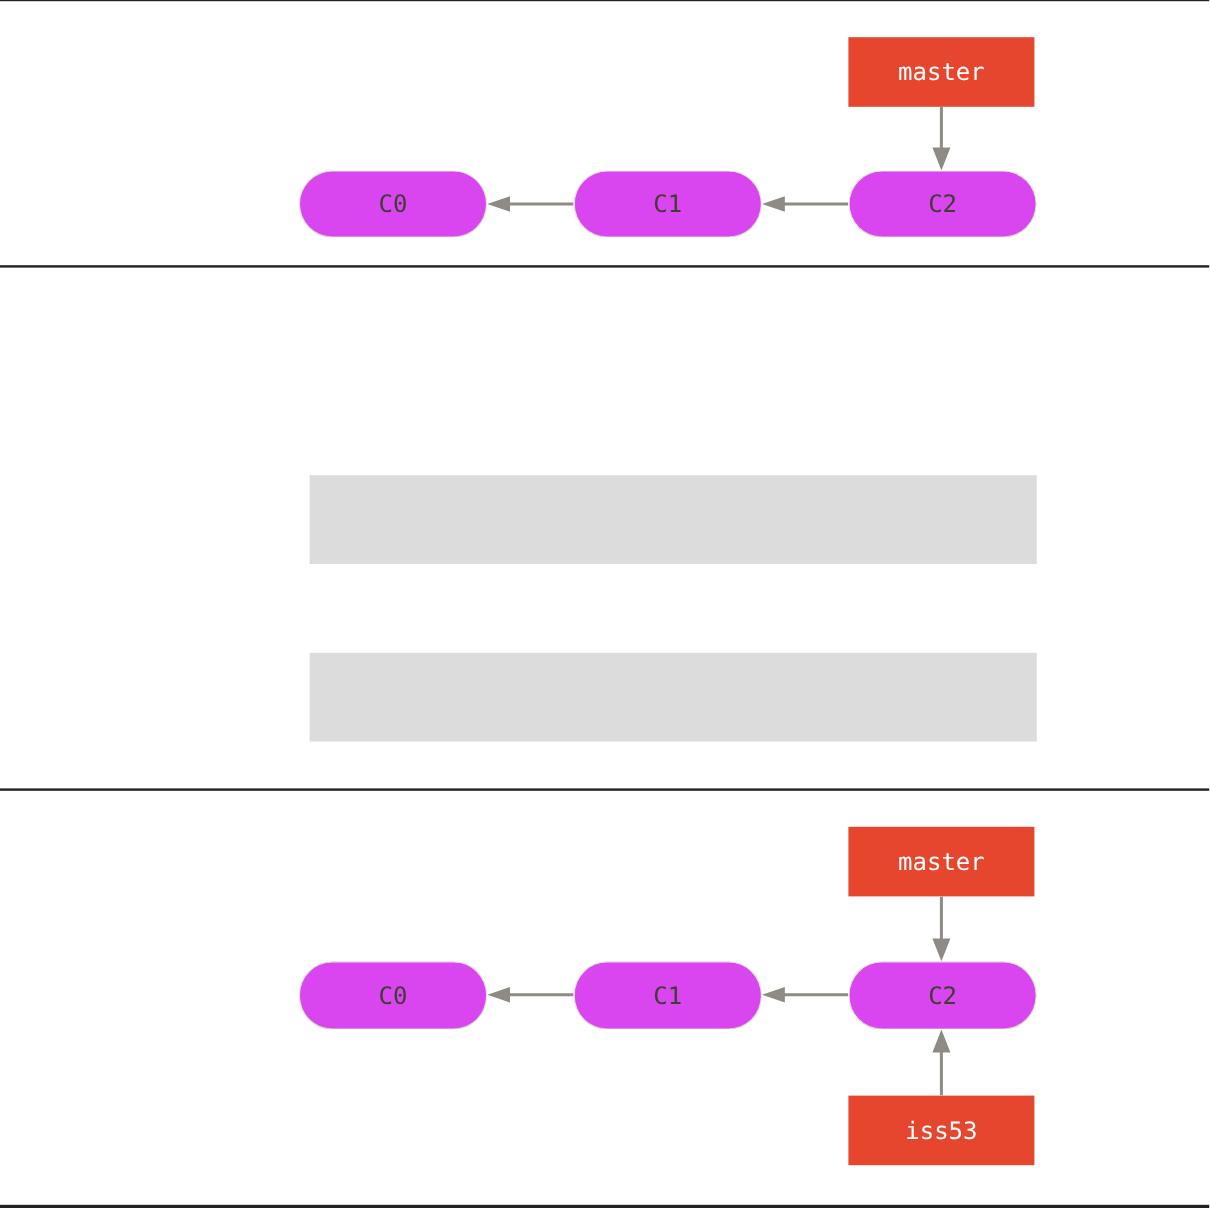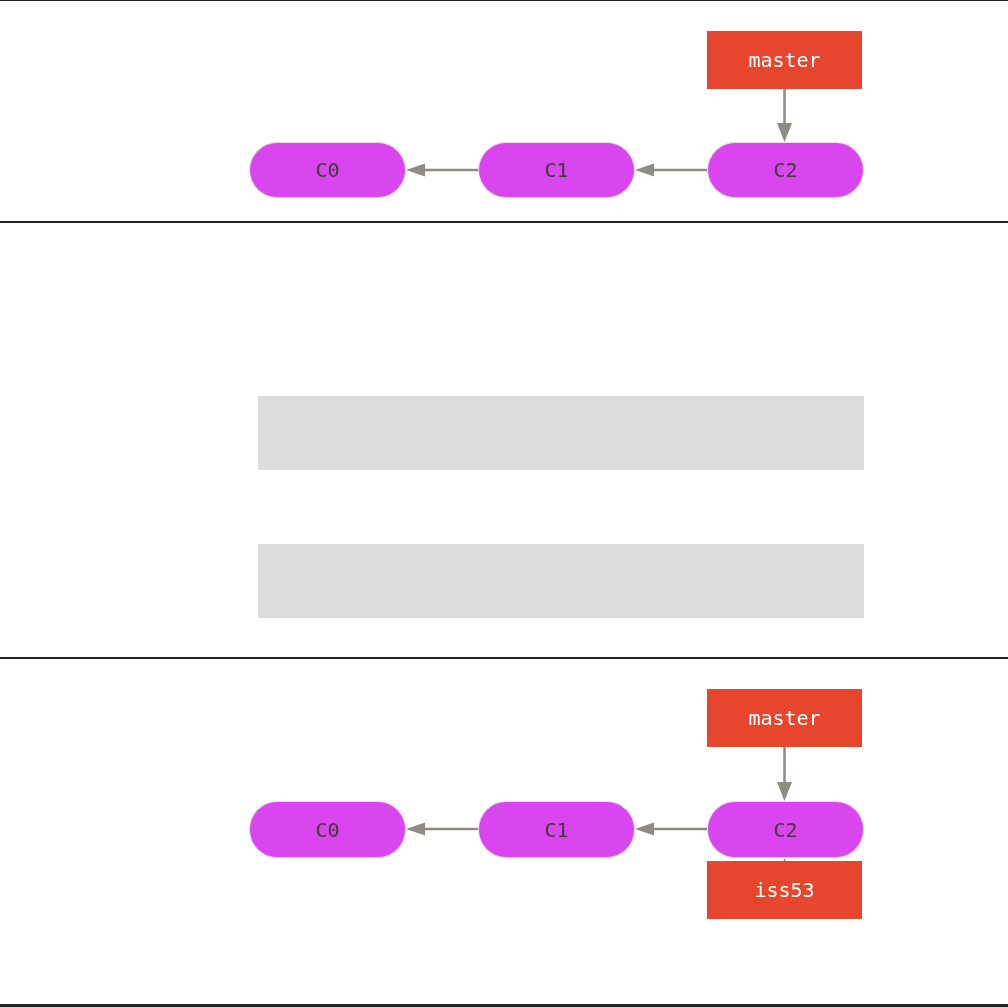--- a/index.html
+++ b/index.html
@@ -155,21 +155,21 @@
       <span>C2</span>
     </div>
 
     <div class="arrow" style="left:776px; top:858px;">
       <svg width="17" height="55" viewBox="0 0 17 55">
         <polygon points="8.5,0 1,19 16,19" fill="#8e8a84"></polygon>
         <line x1="8.5" y1="17" x2="8.5" y2="55" stroke="#8e8a84" stroke-width="2.5"></line>
       </svg>
     </div>
 
-    <div class="branch-box" style="left:707px; top:861px;">
+    <div class="branch-box" style="left:707px; top:913px;">
       <span>iss53</span>
     </div>
 
   </div>
 
   <div class="rule" style="top:1004px; height:3px;"></div>
 
 </div>
 
 </body></html>

